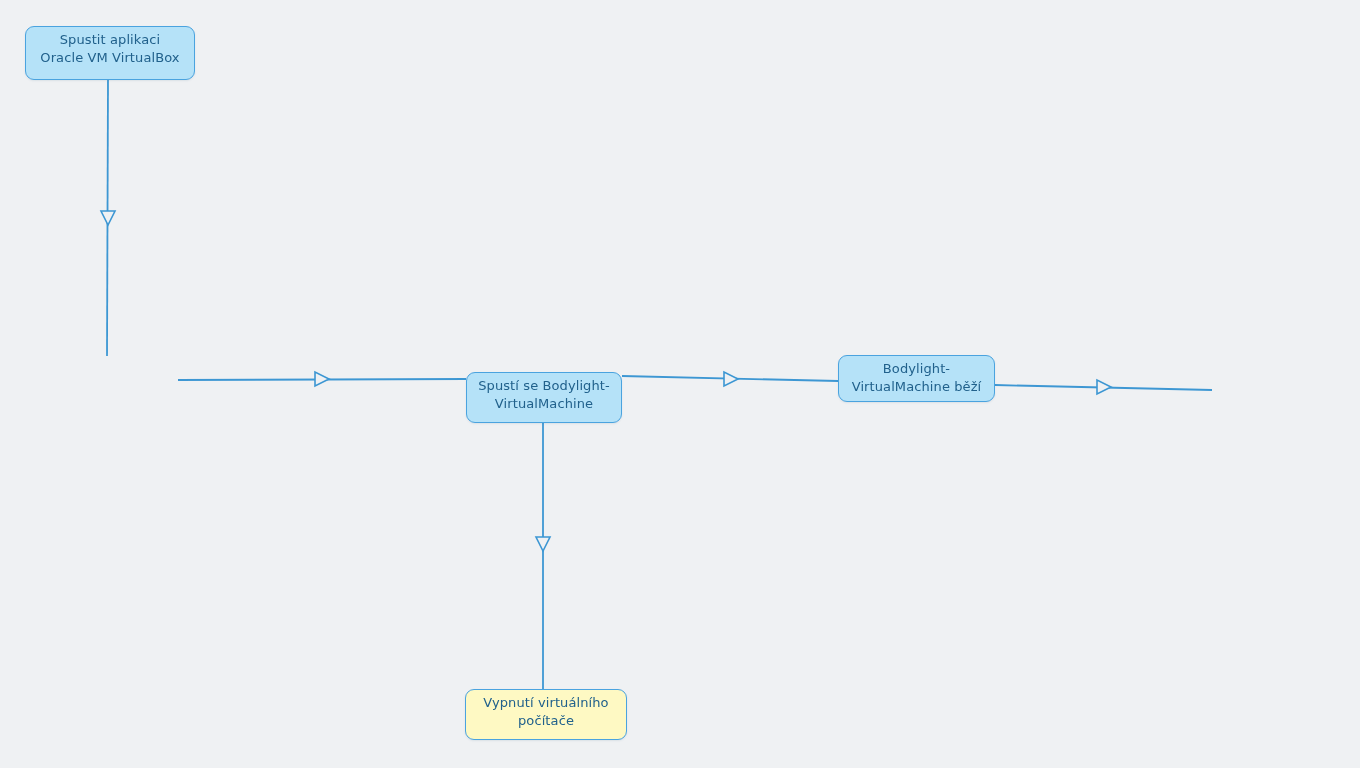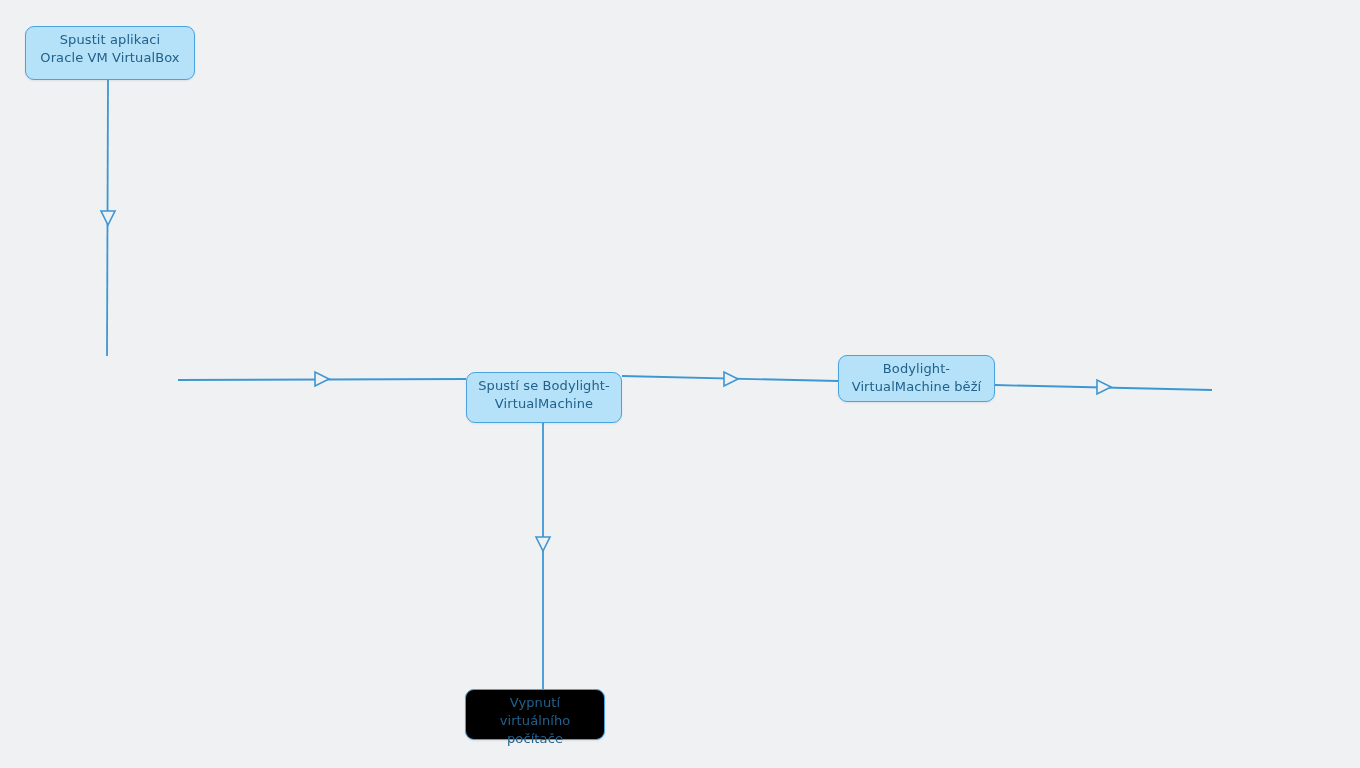--- a/index.html
+++ b/index.html
@@ -84,18 +84,18 @@
     <span class="node-label">Spustí se Bodylight-
 VirtualMachine</span>
   </div>
 
   <div class="node" style="left: 838px; top: 355px; width: 157px; height: 47px; background: rgb(181, 226, 248); border-color: rgb(74, 163, 223); color: rgb(33, 97, 140);">
     <span class="node-label">Bodylight-
 VirtualMachine běží</span>
   </div>
 
 
-  <div class="node" style="left: 465px; top: 689px; width: 140px; height: 51px; background: #000000; border-color: rgb(74, 163, 223); color: rgb(33, 97, 140);">
+  <div class="node" style="left: 465px; top: 689px; width: 162px; height: 51px; background: #fef9c3; border-color: rgb(74, 163, 223); color: rgb(33, 97, 140);">
     <span class="node-label">Vypnutí virtuálního
 počítače</span>
   </div>
 
 </div>
 
 </body></html>

